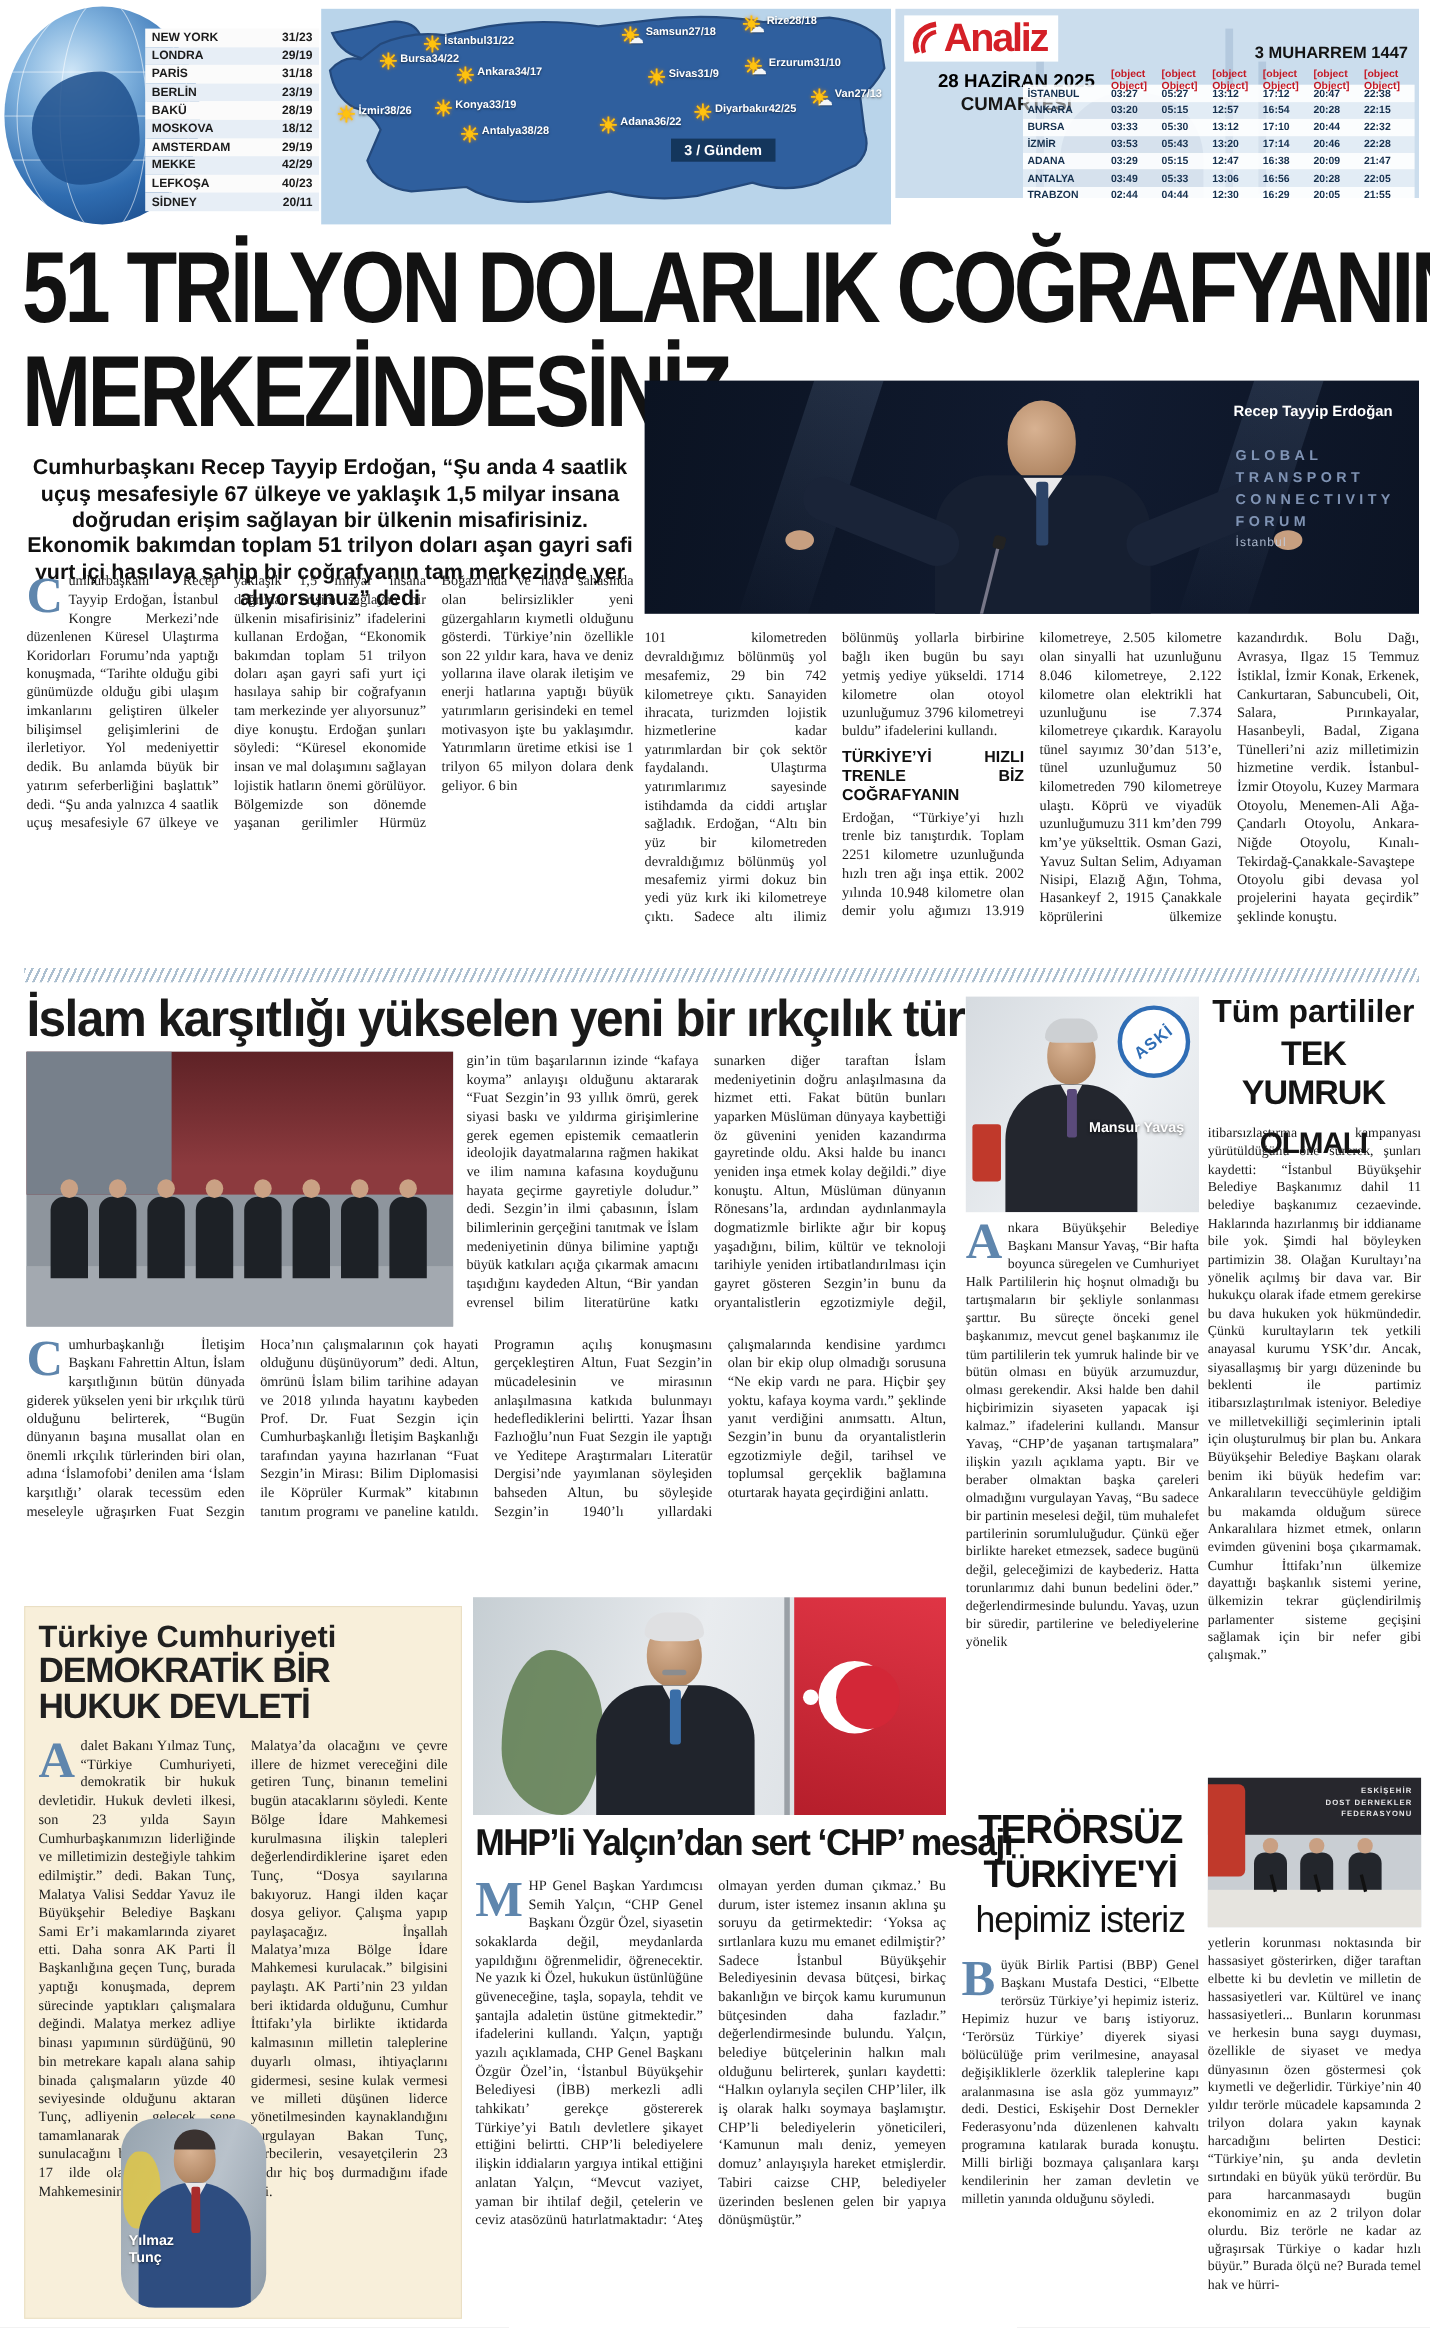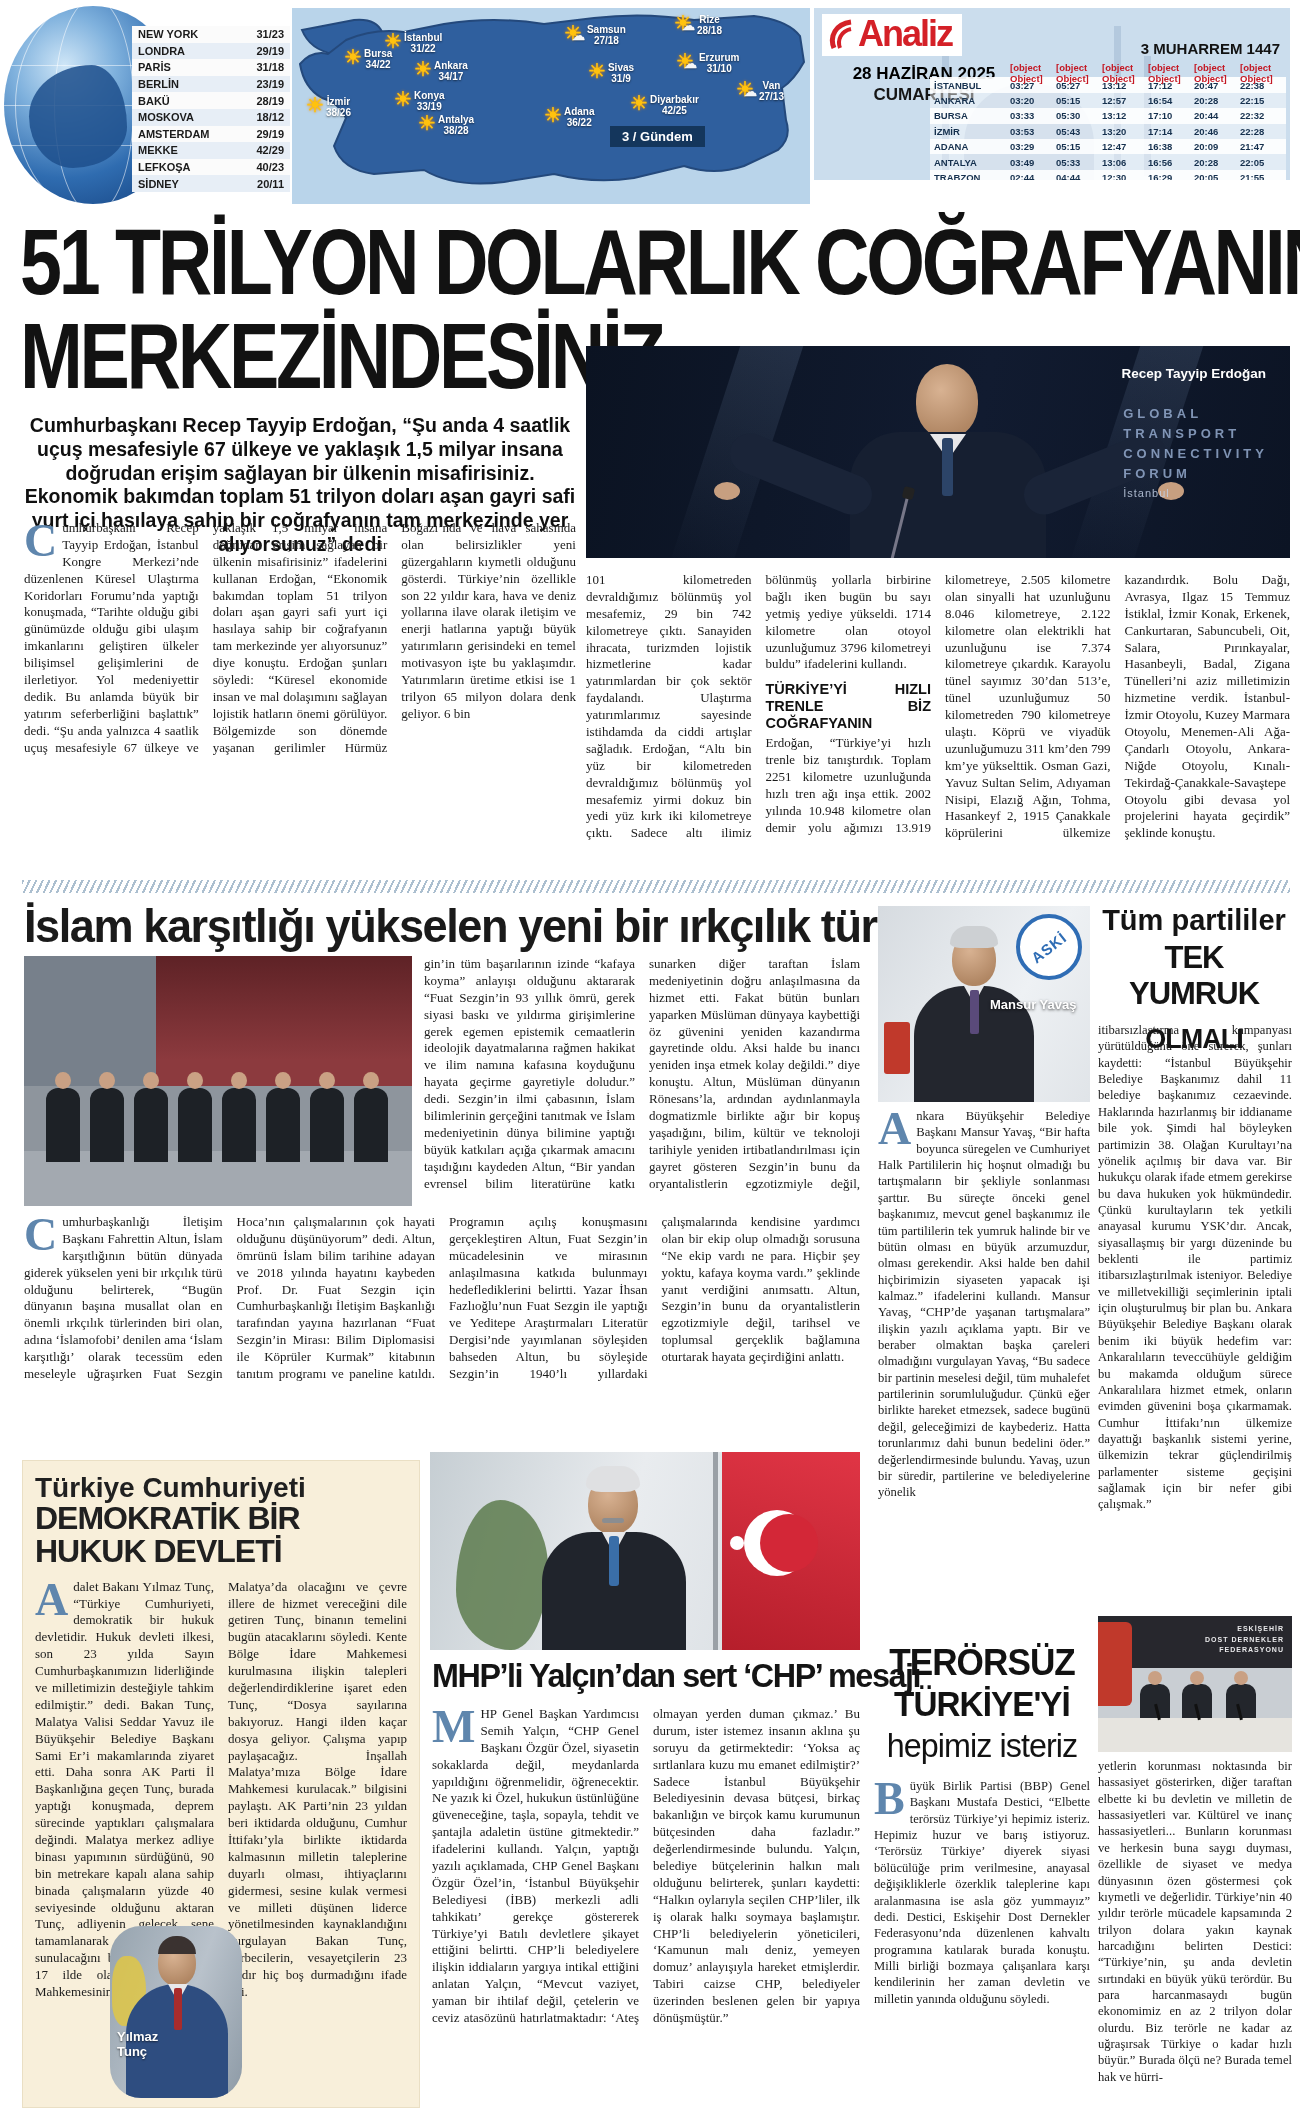--- a/index.html
+++ b/index.html
@@ -19,21 +19,21 @@
   .wlist{left:132px;top:26px;width:158px;}
   .wrow{display:flex;justify-content:space-between;align-items:center;height:16.6px;padding:0 6px;
         font-weight:700;font-size:11px;color:#1b1b1b;}
   .wrow:nth-of-type(even){background:#e7eef6;}
   .wrow:nth-of-type(odd){background:#fbfbfb;}
   
   .map{left:292px;top:8px;width:518px;height:196px;background:#b9d4ea;overflow:hidden;}
   .map svg{position:absolute;left:0;top:0;}
   .map-city{position:absolute;display:flex;align-items:flex-start;gap:2px;color:#fff;
             font-size:10px;font-weight:700;line-height:1.1;text-shadow:0 1px 2px rgba(0,0,0,.55);}
-  .map-city .mc-txt{display:flex;flex-direction:column;align-items:center;}
+  .map-city .mc-txt{display:flex;flex-direction:row;align-items:center;}
   .mc-ico{font-size:20px;line-height:18px;color:#ffc20e;text-shadow:0 0 3px #f08c00;}
   .map-city[data-icon="sun-cloud"] .mc-ico::after{content:"☁";color:#f4f6f8;font-size:13px;margin-left:-10px;
             text-shadow:0 1px 1px rgba(0,0,0,.3);}
   .map-city:nth-of-type(1){left:52px;top:40px;}   
   .map-city:nth-of-type(2){left:92px;top:24px;}   
   .map-city:nth-of-type(3){left:122px;top:52px;}  
   .map-city:nth-of-type(4){left:102px;top:82px;}  
   .map-city:nth-of-type(5){left:14px;top:88px;}   
   .map-city:nth-of-type(6){left:126px;top:106px;} 
   .map-city:nth-of-type(7){left:252px;top:98px;}  
@@ -163,21 +163,21 @@
   .aski{position:absolute;right:8px;top:8px;width:58px;height:58px;border-radius:50%;background:#fff;
         border:4px solid #2f6db5;display:flex;align-items:center;justify-content:center;}
   .aski span{color:#2f6db5;font-weight:bold;font-size:15px;transform:rotate(-38deg);letter-spacing:1px;}
   .man-head{left:74px;top:26px;width:44px;height:54px;}
   .man-head::before{content:"";position:absolute;left:-2px;top:-6px;width:48px;height:22px;background:#cdd0d3;
         border-radius:24px 24px 30% 30%;}
   .man-torso{left:36px;top:80px;width:120px;height:116px;background:#23262e;}
   .man-shirt{left:86px;top:80px;width:20px;height:18px;clip-path:polygon(0 0,100% 0,50% 100%);}
   .man-tie{left:92px;top:84px;width:9px;height:44px;background:#5a4a7a;border-radius:2px;}
   .man-flag{position:absolute;left:6px;bottom:28px;width:26px;height:52px;background:#c0392b;border-radius:3px;}
-  .man-cap{position:absolute;left:112px;top:92px;color:#fff;font-weight:bold;font-size:13px;line-height:1.15;
+  .man-cap{position:absolute;left:112px;top:112px;color:#fff;font-weight:bold;font-size:13px;line-height:1.15;
            text-shadow:0 1px 3px rgba(0,0,0,.7);}
   .mansur-body{left:878px;top:1108px;width:212px;height:524px;font-size:12.6px;}
   
   .ter-h{left:874px;width:216px;text-align:center;font-weight:bold;color:#121212;transform:scaleX(.95);}
   .ter-h1{top:1642px;font-size:37px;letter-spacing:-1px;}
   .ter-h2{top:1684px;font-size:35px;letter-spacing:-1px;}
   .ter-h3{top:1726px;font-size:34px;font-weight:normal;letter-spacing:-1px;}
   .ter-body{left:874px;top:1778px;width:216px;height:330px;font-size:12.6px;}
   
   .ty-h{left:1096px;width:196px;text-align:center;font-weight:bold;color:#141414;}

